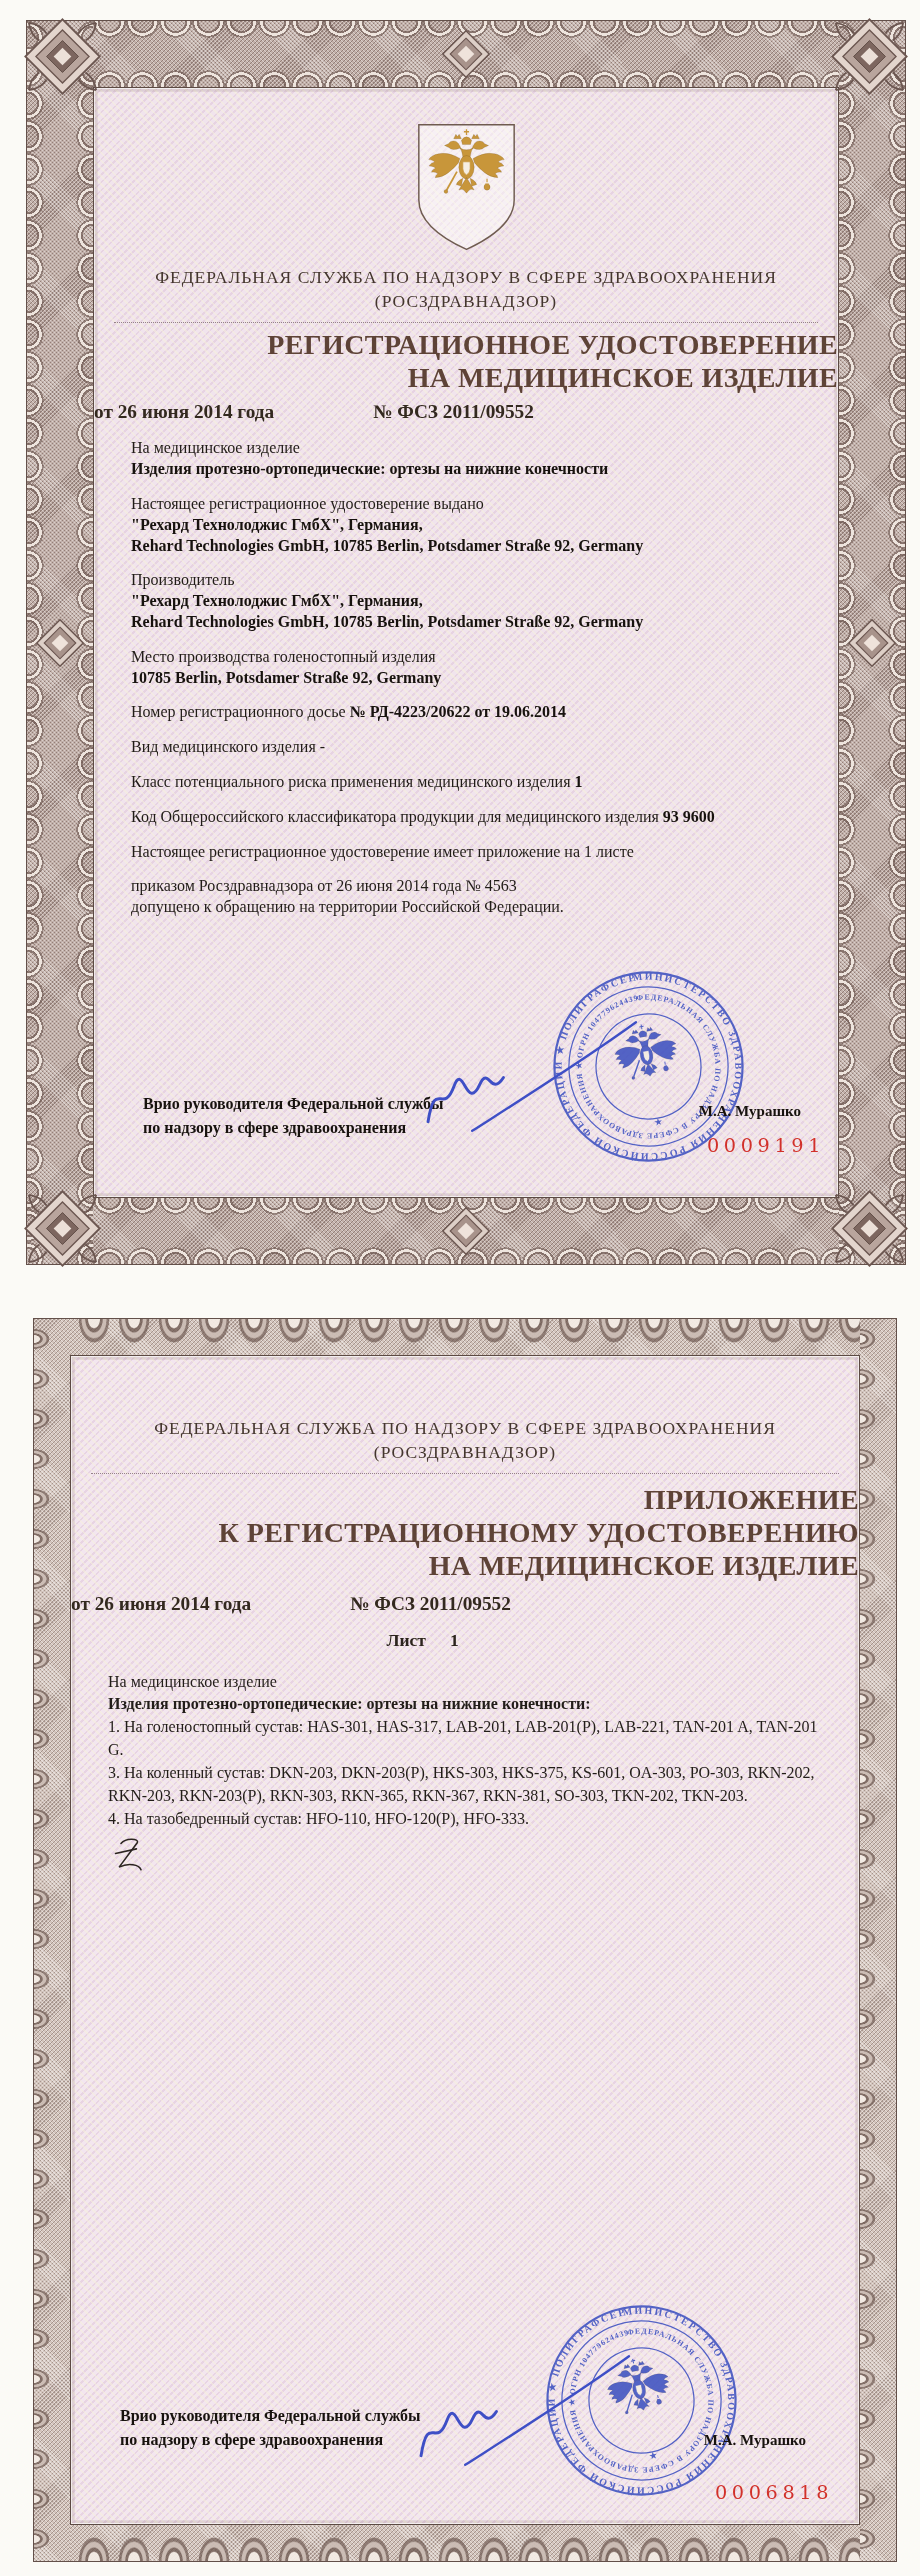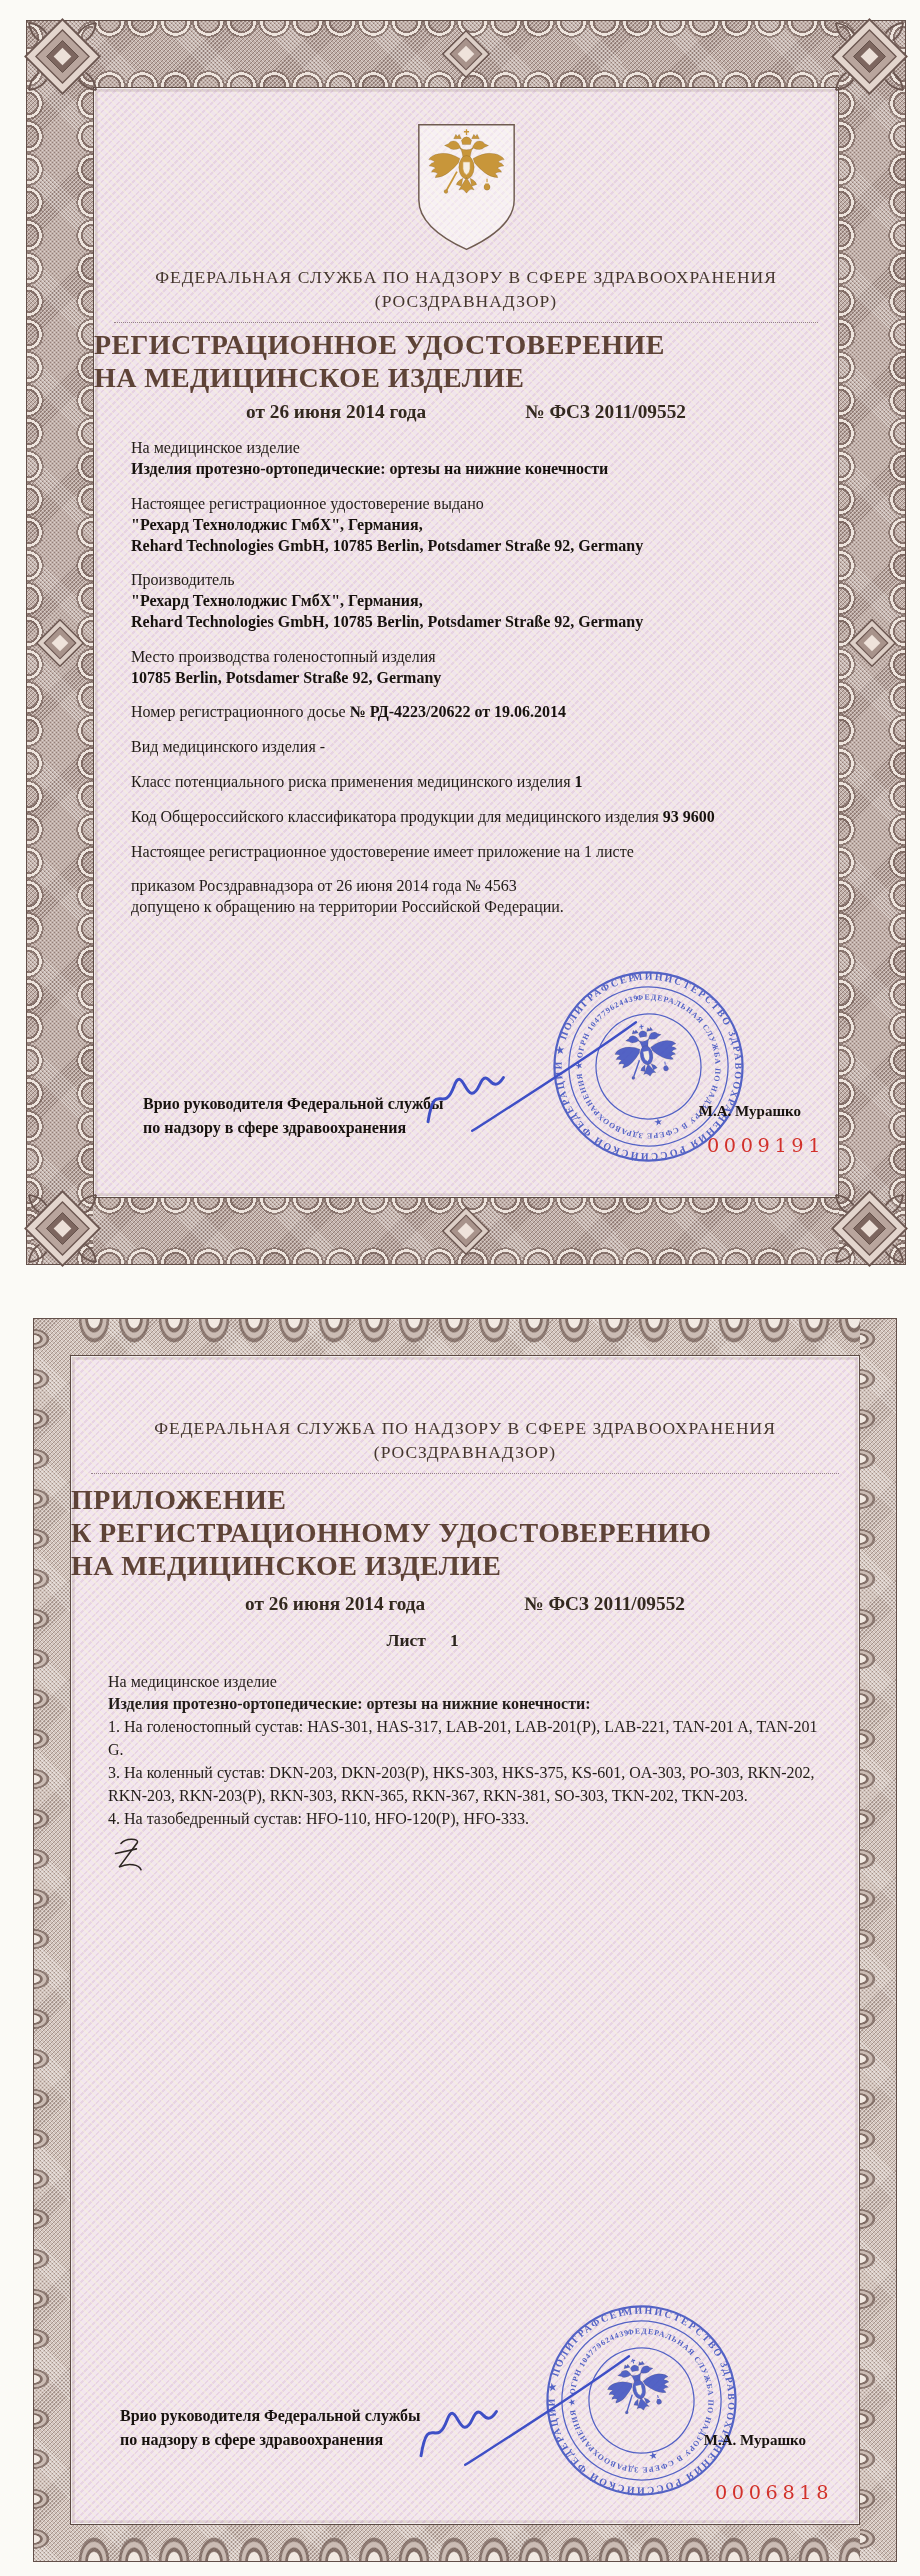--- a/index.html
+++ b/index.html
@@ -59,22 +59,22 @@
      background-color:#f1e4ed;background-image:
        repeating-linear-gradient(45deg, rgba(246,240,220,.55) 0 1.8px, rgba(0,0,0,0) 1.8px 5.5px),
        repeating-linear-gradient(-45deg, rgba(221,194,215,.5) 0 1.8px, rgba(0,0,0,0) 1.8px 5.5px);
      z-index:2;}
   .p1{inset:66px;}
   .p2{inset:36px;background-color:#f3e6ef;}
   
   .arms{width:121px;margin:31px auto 9.2px;display:block;}
   .agency{text-align:center;font-size:17.5px;letter-spacing:1px;color:#44362e;line-height:1.35;}
   .rule{border-top:0.9px dotted #96828a;margin:8.3px 20px 5.5px;}
-  .title{text-align:left;font-weight:bold;color:#5e4337;font-size:28px;line-height:1.18;letter-spacing:0.4px;margin:2px 0 0;}
-  .dateline{display:flex;justify-content:center;gap:99px;font-weight:bold;font-size:19.3px;color:#33291f;margin-top:6.4px;}
+  .title{text-align:right;font-weight:bold;color:#5e4337;font-size:28px;line-height:1.18;letter-spacing:0.4px;margin:2px 0 0;}
+  .dateline{display:flex;justify-content:flex-start;gap:99px;font-weight:bold;font-size:19.3px;color:#33291f;margin-top:6.4px;}
   .sheetline{text-align:center;padding-right:85px;font-weight:bold;font-size:17.5px;margin-top:14.7px;color:#2c241d;}
   .sheetline .num{margin-left:24px;}
   .bodytext{font-size:16px;line-height:1.3;padding:1.8px 37px 0;color:#211c18;}
   .bodytext p{margin:14px 0 0;}
   .bodytext b{color:#17120e;}
   .body2{font-size:16px;line-height:1.43;padding:0 37px;margin-top:20px;}
   .zmark{margin:3.7px 0 0 39px;display:block;}
   
   .sig-label{position:absolute;left:49px;font-weight:bold;font-size:16px;line-height:1.5;color:#17120e;}
   .c1 .sig-label{bottom:57px;} .c2 .sig-label{bottom:72px;}

